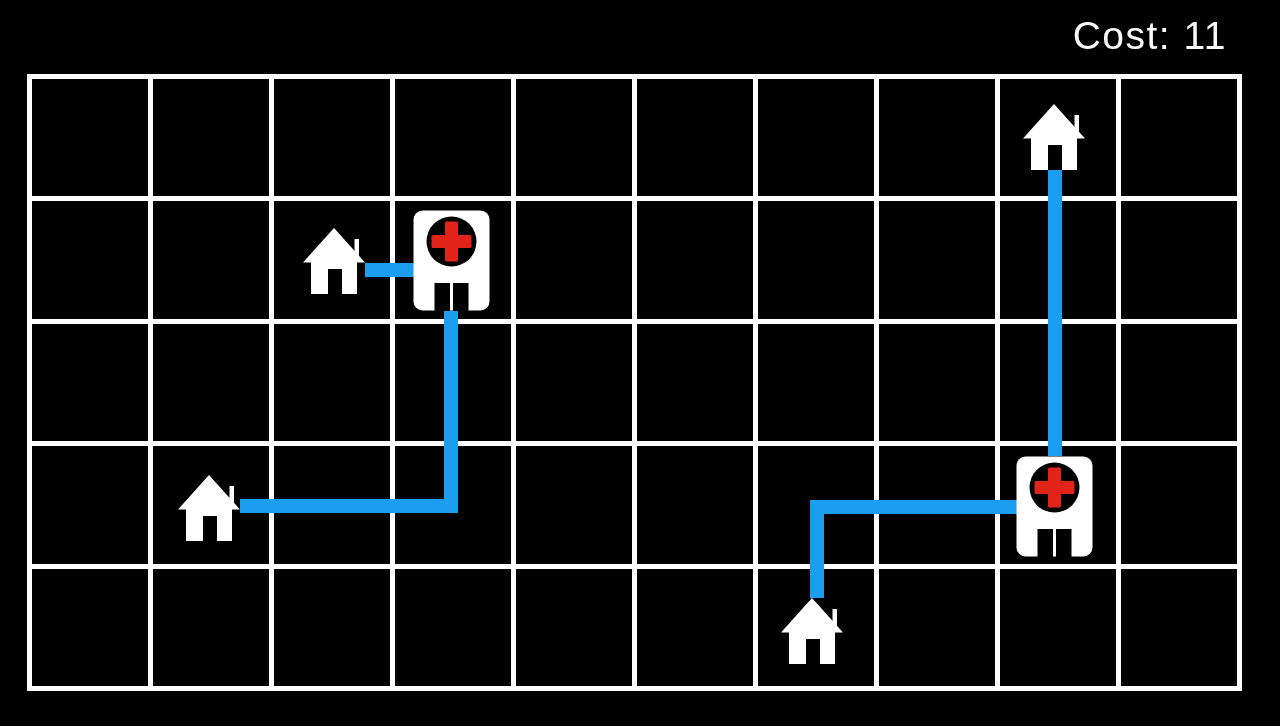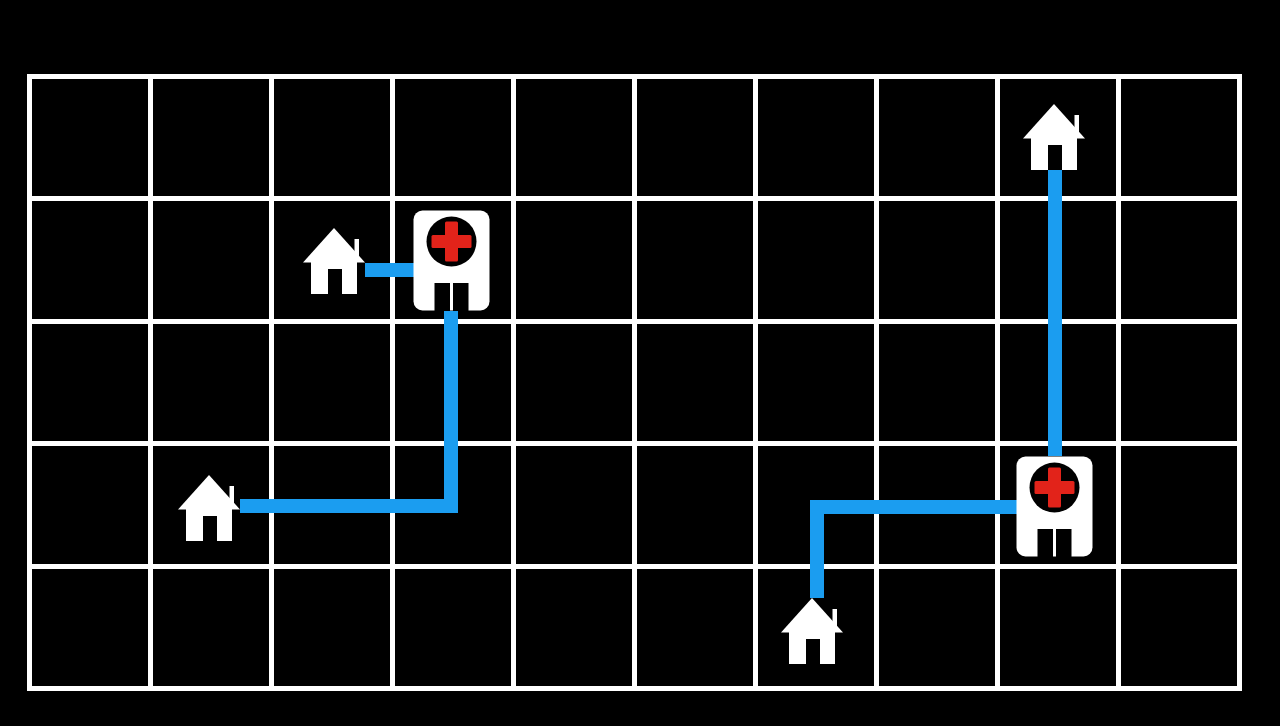--- a/index.html
+++ b/index.html
@@ -62,20 +62,21 @@
     width: 100%;
     height: 100%;
   }
   .house  { width: 62px; height: 66px; }
   .hospital { width: 77px; height: 101px; }
 </style>
 </head>
 <body>
 
 <div class="screen">
+  <div class="cost-label">Cost: 11</div>
   <div class="grid">
       <div class="grid-cell"></div>
       <div class="grid-cell"></div>
       <div class="grid-cell"></div>
       <div class="grid-cell"></div>
       <div class="grid-cell"></div>
       <div class="grid-cell"></div>
       <div class="grid-cell"></div>
       <div class="grid-cell"></div>
       <div class="grid-cell"></div>

